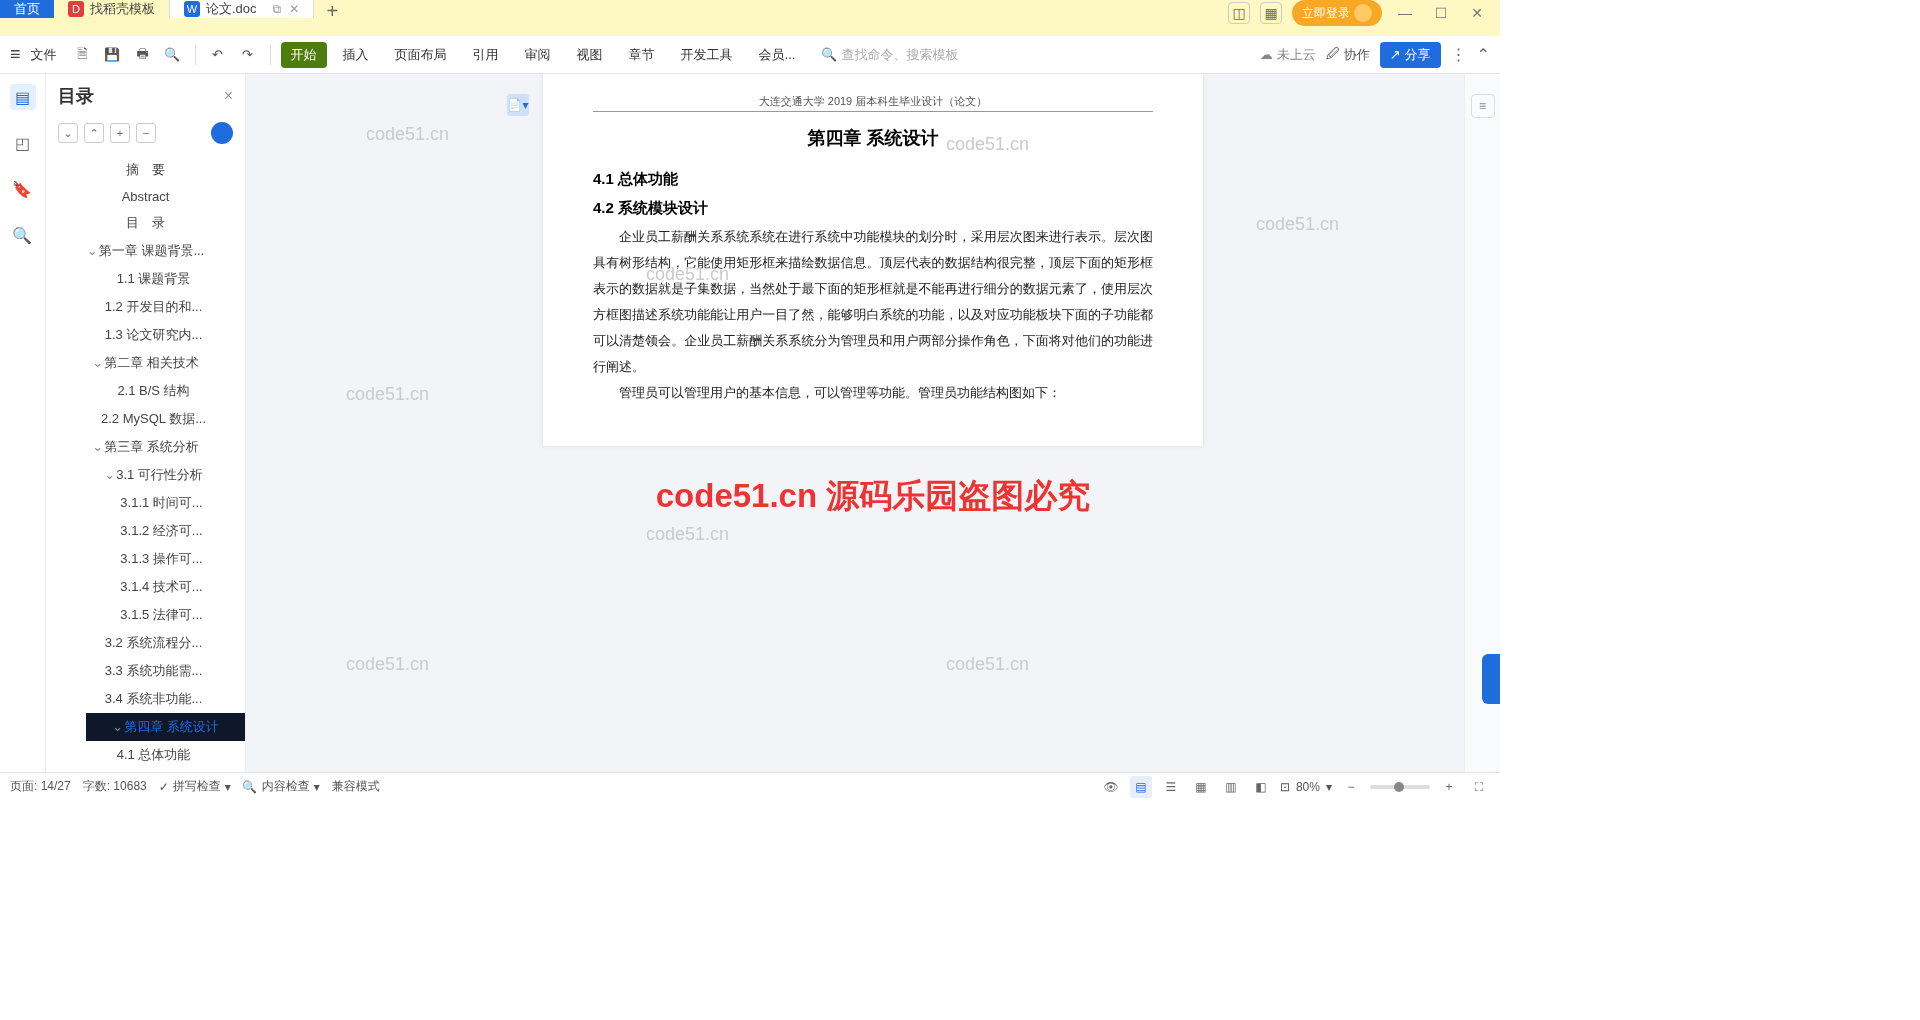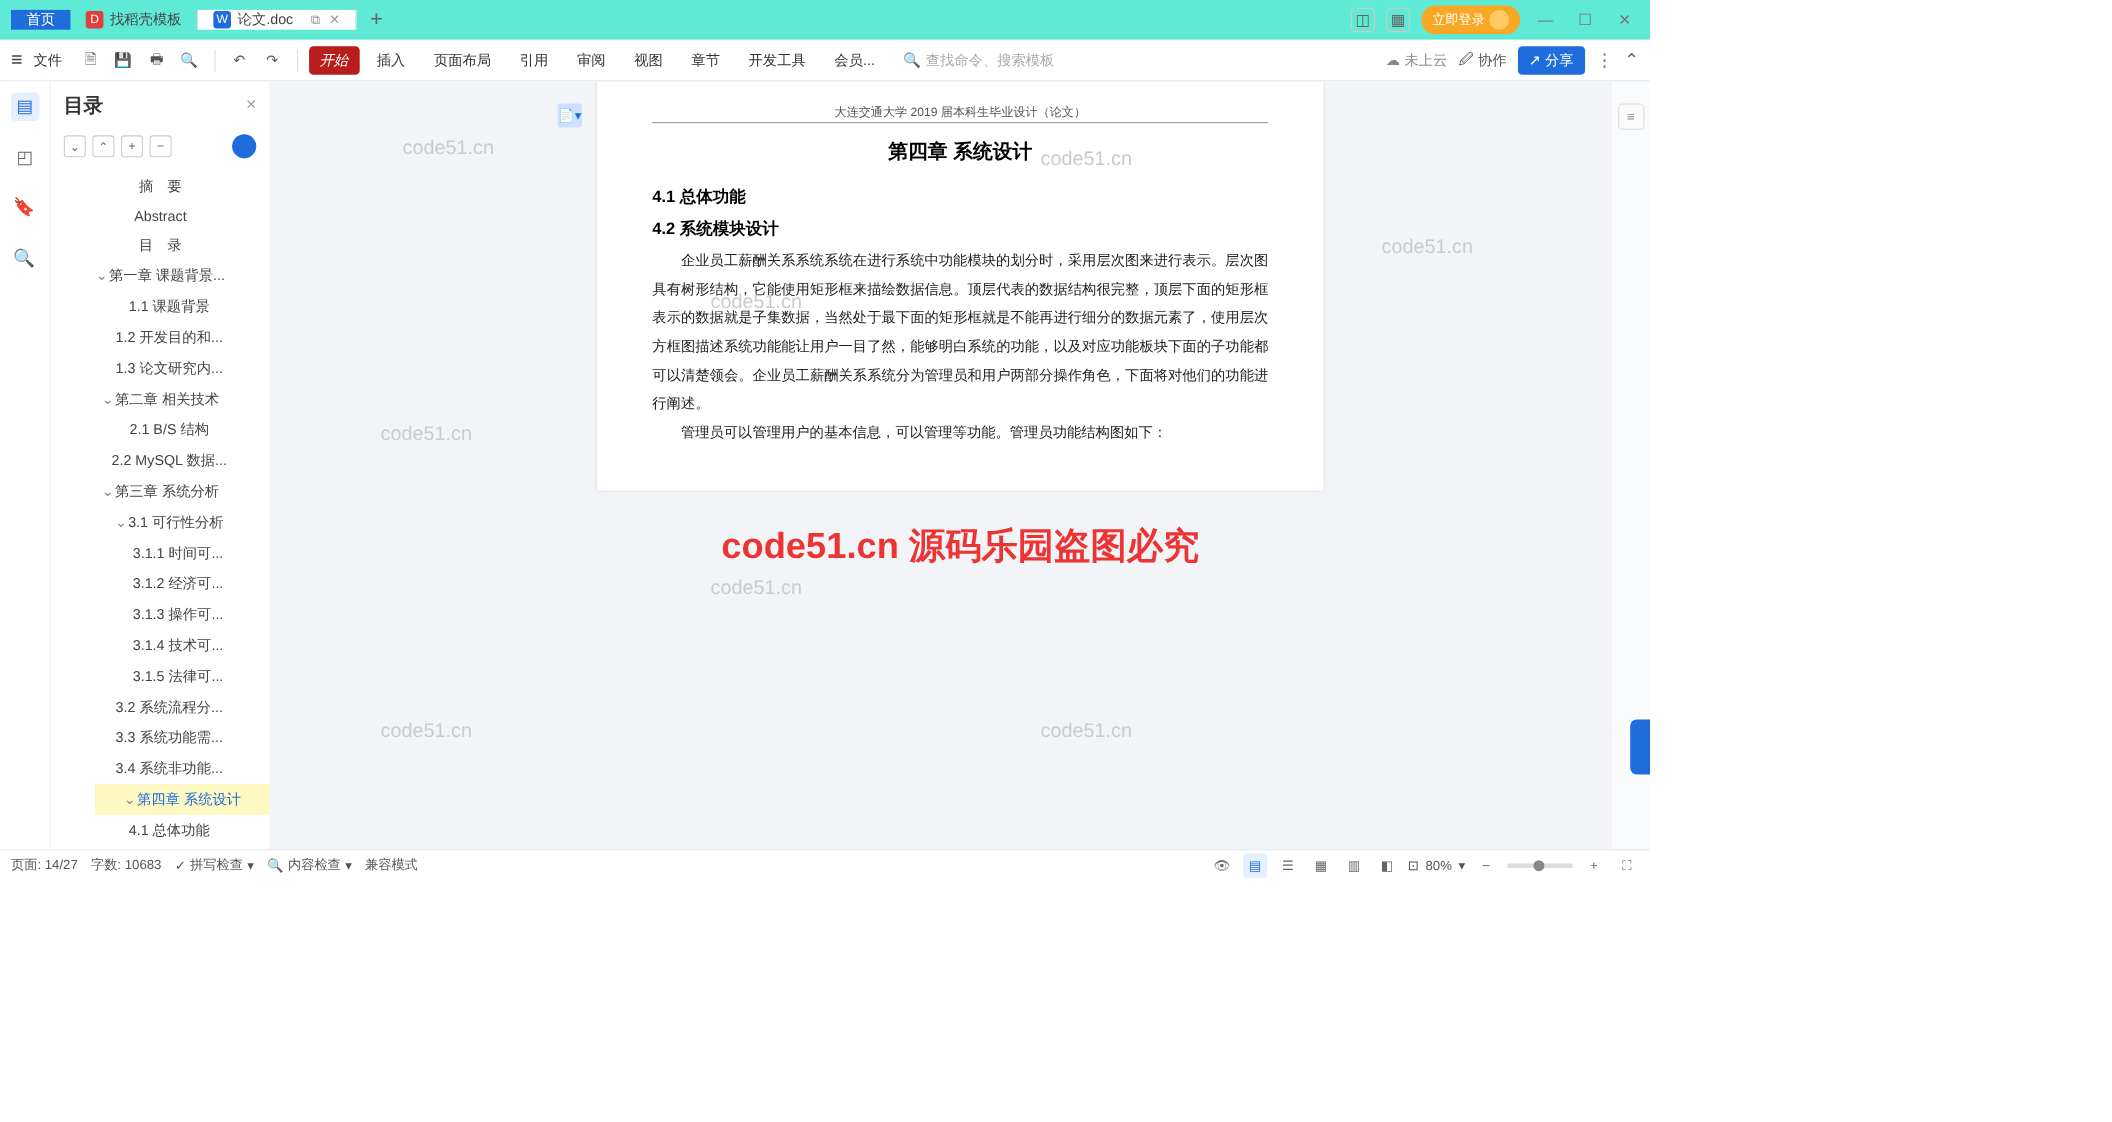--- a/index.html
+++ b/index.html
@@ -1,19 +1,19 @@
 <!DOCTYPE html>
 <html><head>
 <meta charset="utf-8">
 <style>
 * { margin: 0; padding: 0; box-sizing: border-box; font-family: "Microsoft YaHei", sans-serif; }
 body { width: 1500px; height: 800px; background: #fff; overflow: hidden; display: flex; flex-direction: column; }
 
 
-.titlebar { height: 36px; background: #5eead4; display: flex; align-items: center; padding-left: 10px; }
+.titlebar { height: 36px; background: #fef9c3; display: flex; align-items: flex-start; }
 .tab { display: flex; align-items: center; padding: 0 14px; font-size: 13px; color: #444; gap: 6px; border-right: 1px solid #d5dbe2; cursor: pointer; }
 .tab.home { background: #1f6cdd; color: #fff; border: none; }
 .tab.active { background: #fff; }
 .tab .ticon { width: 16px; height: 16px; display: inline-flex; align-items: center; justify-content: center; font-size: 11px; border-radius: 3px; }
 .ticon.red { background: #e33d3d; color: #fff; }
 .ticon.blue { background: #1f6cdd; color: #fff; }
 .tab .actions { margin-left: 10px; color: #999; font-size: 12px; display: flex; gap: 8px; }
 .tab-add { width: 36px; display: flex; align-items: center; justify-content: center; color: #666; font-size: 20px; }
 .titlebar-right { margin-left: auto; display: flex; align-items: center; gap: 10px; padding-right: 10px; }
 .tb-icon { width: 22px; height: 22px; display: flex; align-items: center; justify-content: center; color: #666; font-size: 14px; border: 1px solid #ccc; border-radius: 4px; }
@@ -21,21 +21,21 @@
 .login-btn .avatar { width: 18px; height: 18px; background: #ffc966; border-radius: 50%; }
 .win-btn { width: 26px; height: 26px; display: flex; align-items: center; justify-content: center; color: #777; font-size: 14px; }
 
 
 .toolbar { height: 38px; border-bottom: 1px solid #e2e6ea; display: flex; align-items: center; padding: 0 10px; gap: 6px; font-size: 13px; }
 .menu-icon { font-size: 18px; color: #444; margin-right: 4px; }
 .file-menu { color: #333; margin-right: 8px; text-align: right; }
 .tb-btn { width: 24px; height: 24px; display: flex; align-items: center; justify-content: center; color: #555; }
 .tb-sep { width: 1px; height: 20px; background: #ddd; margin: 0 4px; }
 .ribbon-tab { padding: 4px 10px; color: #333; cursor: pointer; }
-.ribbon-tab.active { background: #b91c1c; color: #fff; border-radius: 4px; font-style: italic; }
+.ribbon-tab.active { background: #4d7c0f; color: #fff; border-radius: 4px; }
 .search-box { margin-left: 10px; display: flex; align-items: center; color: #aaa; font-size: 13px; gap: 4px; }
 .toolbar-right { margin-left: auto; display: flex; align-items: center; gap: 10px; font-size: 13px; color: #555; }
 .cloud-btn { color: #888; display: flex; align-items: center; gap: 4px; }
 .collab-btn { display: flex; align-items: center; gap: 4px; }
 .share-btn { background: #1f6cdd; color: #fff; padding: 4px 10px; border-radius: 4px; display: flex; align-items: center; gap: 4px; }
 .more-btn { color: #666; font-size: 16px; }
 
 
 .main { flex: 1; display: flex; overflow: hidden; }
 
@@ -49,21 +49,21 @@
 .outline-head { display: flex; align-items: center; padding: 10px 12px; }
 .outline-title { font-size: 18px; font-weight: 600; color: #333; }
 .outline-close { margin-left: auto; color: #999; font-size: 16px; }
 .outline-ctrl { display: flex; align-items: center; gap: 6px; padding: 4px 12px 8px; }
 .oc-btn { width: 20px; height: 20px; border: 1px solid #ccc; border-radius: 3px; display: flex; align-items: center; justify-content: center; font-size: 11px; color: #666; }
 .oc-r { margin-left: auto; width: 22px; height: 22px; background: #1f6cdd; border-radius: 50%; }
 .outline-body { flex: 1; overflow-y: auto; padding: 4px 0; text-align: center; }
 .ol-item { padding: 5px 12px; color: #444; white-space: nowrap; overflow: hidden; text-overflow: ellipsis; cursor: pointer; }
 .ol-item.lvl2 { padding-left: 28px; }
 .ol-item.lvl3 { padding-left: 44px; }
-.ol-item.sel { background: #fef9c3; color: #1f6cdd; margin-left: 40px; }
+.ol-item.sel { background: #0f172a; color: #1f6cdd; margin-left: 40px; }
 .ol-item .caret { display: inline-block; width: 10px; color: #888; margin-right: 2px; }
 
 
 .canvas { flex: 1; background: #f2f4f7; position: relative; overflow: hidden; }
 .page { position: absolute; left: 50%; transform: translateX(-50%); top: 0; width: 660px; background: #fff; box-shadow: 0 0 4px rgba(0,0,0,0.1); padding: 20px 50px 40px; font-family: SimSun, serif; }
 .doc-header { text-align: center; font-size: 11px; color: #555; border-bottom: 1px solid #999; padding-bottom: 2px; margin-bottom: 14px; }
 .doc-chap { text-align: center; font-size: 18px; font-weight: 700; margin: 4px 0 20px; }
 .doc-h2 { font-size: 15px; font-weight: 700; margin: 10px 0 6px; }
 .doc-p { font-size: 13px; line-height: 2; text-indent: 2em; text-align: justify; color: #222; }
 .page-icon { position: absolute; left: -36px; top: 20px; width: 22px; height: 22px; background: #cfe0ff; border-radius: 3px; display: flex; align-items: center; justify-content: center; color: #1f6cdd; font-size: 12px; }

